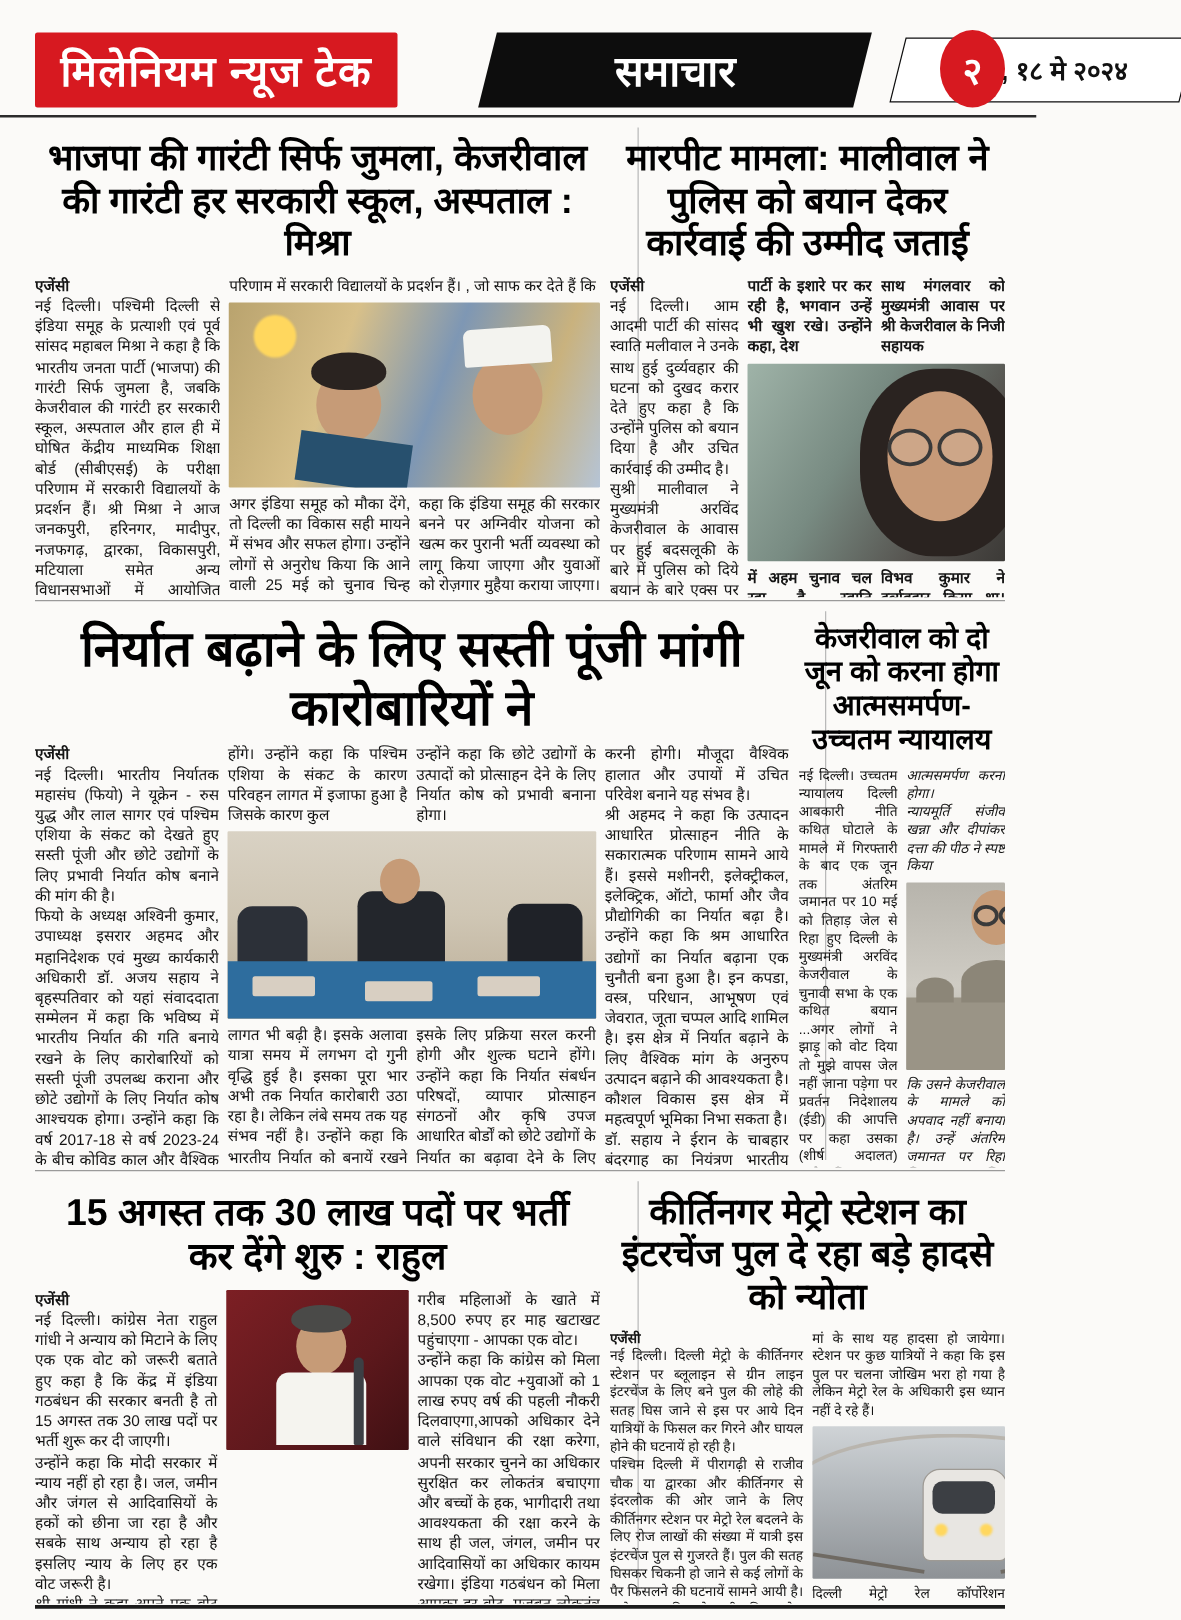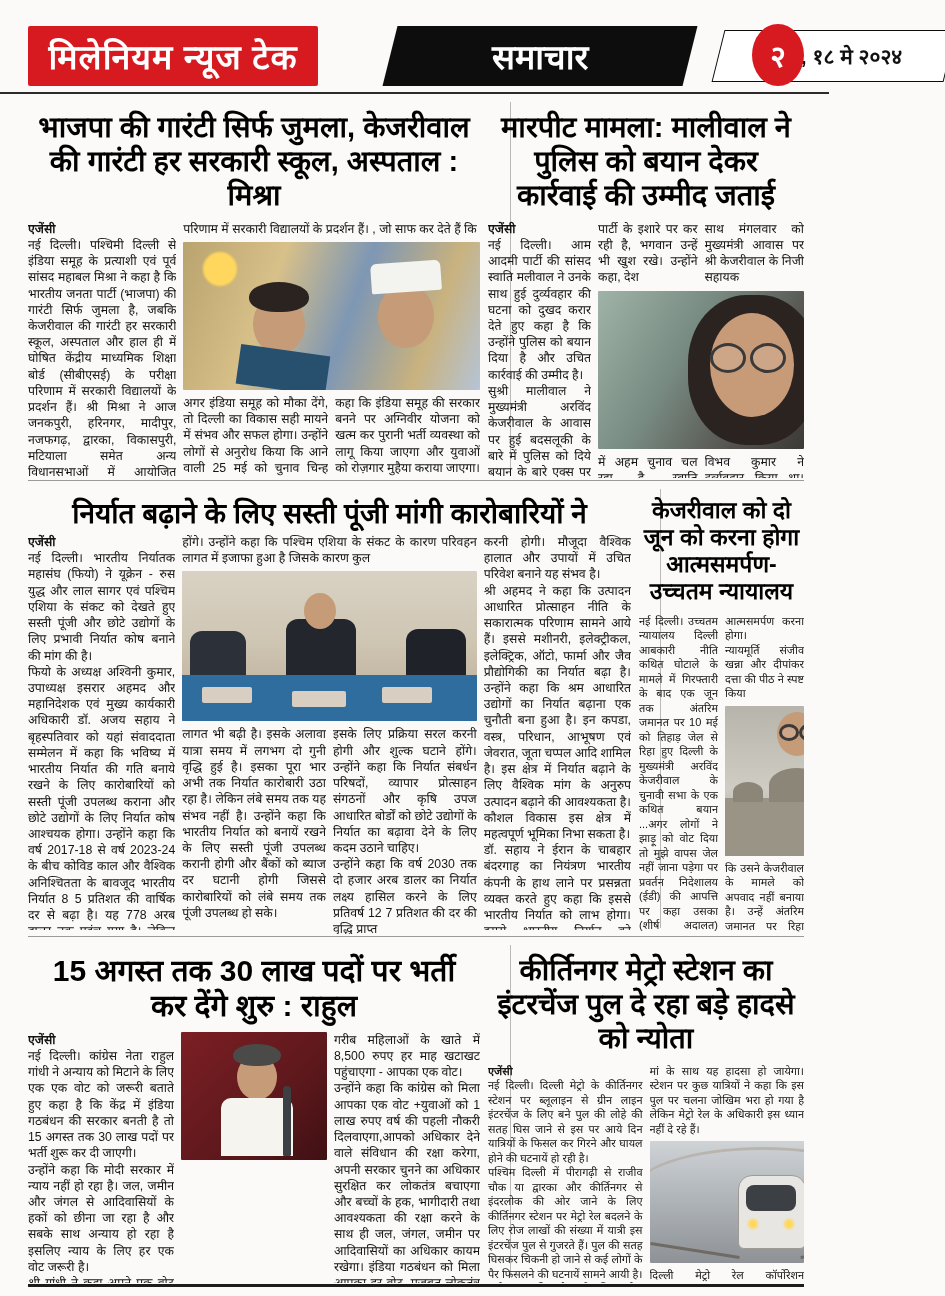--- a/index.html
+++ b/index.html
@@ -98,21 +98,21 @@
   #sep-b1 { left: 482px; }
   #a3 { left: 0; width: 603px; }
   #a4 { left: 611px; right: 0; }
   #sep-b2 { left: 632px; }
   #a5 { left: 0; width: 452px; }
   #a6 { left: 460px; right: 0; }
   #sep-b3 { left: 482px; }
 
   #a1 .headline { font-size: 29px; }
   #a2 .headline { font-size: 29px; }
-  #a3 .headline { font-size: 28px; margin-bottom: 4px; }
+  #a3 .headline { font-size: 40px; margin-bottom: 4px; }
   #a4 .headline { font-size: 23px; }
   #a5 .headline { font-size: 30px; }
   #a6 .headline { font-size: 29px; }
   #a4 .col, #a6 .col { font-size: 11px; }
 </style>
 </head>
 <body>
 
 <div class="page">
 
@@ -160,21 +160,21 @@
         </div>
       </div>
     </div>
 
     <div class="article" id="a2">
       <div class="headline">मारपीट मामला: मालीवाल ने पुलिस को बयान देकर कार्रवाई की उम्मीद जताई</div>
       <div class="cols" style="height:292px;">
         <div class="col first"><span style="font-weight:bold">एजेंसी</span>
           <span>नई दिल्ली। आम आदमी पार्टी की सांसद स्वाति मलीवाल ने उनके साथ हुई दुर्व्यवहार की घटना को दुखद करार देते हुए कहा है कि उन्होंने पुलिस को बयान दिया है और उचित कार्रवाई की उम्मीद है।
 सुश्री मालीवाल ने मुख्यमंत्री अरविंद केजरीवाल के आवास पर हुई बदसलूकी के बारे में पुलिस को दिये बयान के बारे एक्स पर साझा किया। उन्होंने कहा, मेरे साथ जो हुआ वो बहुत बुरा था। मेरे साथ हुई घटना पर मैंने पुलिस को अपना बयान दिया है। मुझे आशा है कि उचित कार्रवाई होगी। पिछले दिन मेरे लिए बहुत कठिन रहे हैं। जिन लोगों ने प्रार्थना की उनका धन्यवाद करती हूं। जिन लोगों ने चरित्र हनन करने की कोशिश की, ये बोला की दूसरी</span></div>
-        <div class="stack" style="flex:2 1 0;">
+        <div class="stack" style="flex:2 1 0;font-weight:bold;">
           <div class="minirow">
             <div class="col">पार्टी के इशारे पर कर रही है, भगवान उन्हें भी खुश रखे। उन्होंने कहा, देश</div>
             <div class="col">साथ मंगलवार को मुख्यमंत्री आवास पर श्री केजरीवाल के निजी सहायक</div>
           </div>
           <div class="photo a2-photo" style="height:158px;">
             <div class="hair" style="left:90px; top:4px; width:130px; height:150px; border-radius:45%;"></div>
             <div class="head" style="left:112px; top:22px; width:84px; height:104px; background:#c79a78;"></div>
             <div class="lens" style="left:112px; top:52px; width:30px; height:24px;"></div>
             <div class="lens" style="left:152px; top:52px; width:30px; height:24px;"></div>
           </div>
@@ -193,20 +193,21 @@
 
     <div class="article" id="a3">
       <div class="headline">निर्यात बढ़ाने के लिए सस्ती पूंजी मांगी कारोबारियों ने</div>
       <div class="cols" style="height:396px;">
         <div class="col first"><span style="font-weight:bold">एजेंसी</span>
           <span>नई दिल्ली। भारतीय निर्यातक महासंघ (फियो) ने यूक्रेन - रुस युद्ध और लाल सागर एवं पश्चिम एशिया के संकट को देखते हुए सस्ती पूंजी और छोटे उद्योगों के लिए प्रभावी निर्यात कोष बनाने की मांग की है।
 फियो के अध्यक्ष अश्विनी कुमार, उपाध्यक्ष इसरार अहमद और महानिदेशक एवं मुख्य कार्यकारी अधिकारी डॉ. अजय सहाय ने बृहस्पतिवार को यहां संवाददाता सम्मेलन में कहा कि भविष्य में भारतीय निर्यात की गति बनाये रखने के लिए कारोबारियों को सस्ती पूंजी उपलब्ध कराना और छोटे उद्योगों के लिए निर्यात कोष आश्चयक होगा। उन्होंने कहा कि वर्ष 2017-18 से वर्ष 2023-24 के बीच कोविड काल और वैश्विक अनिश्चितता के बावजूद भारतीय निर्यात 8 5 प्रतिशत की वार्षिक दर से बढ़ा है। यह 778 अरब डालर तक पहुंच गया है। लेकिन इस वृद्धि को बनाये रखने के लिए सरकार को कुछ प्रोत्साहनात्मक कदम उठाने होंगे। इससे अंतरराष्ट्रीय बाजार में भारतीय उत्पाद प्रतिस्पर्धी</span></div>
         <div class="stack" style="flex:2 1 0;">
           <div class="minirow">
             <div class="col">होंगे। उन्होंने कहा कि पश्चिम एशिया के संकट के कारण परिवहन लागत में इजाफा हुआ है जिसके कारण कुल</div>
+            <div class="col">उन्होंने कहा कि छोटे उद्योगों के उत्पादों को प्रोत्साहन देने के लिए निर्यात कोष को प्रभावी बनाना होगा।</div>
           </div>
           <div class="photo a3-photo" style="height:150px;">
             <div class="suit" style="left:104px; top:48px; width:70px; height:60px;"></div>
             <div class="head" style="left:122px; top:22px; width:32px; height:36px;"></div>
             <div class="suit" style="left:8px; top:60px; width:56px; height:50px; background:#2c3038;"></div>
             <div class="suit" style="left:224px; top:58px; width:60px; height:52px; background:#1f2228;"></div>
             <div class="table" style="left:0; top:104px; width:100%; height:46px;"></div>
             <div class="tray" style="left:20px; top:116px; width:50px; height:16px;"></div>
             <div class="tray" style="left:110px; top:120px; width:54px; height:16px;"></div>
             <div class="tray" style="left:200px; top:116px; width:50px; height:16px;"></div>
@@ -220,21 +221,21 @@
         <div class="col">करनी होगी। मौजूदा वैश्विक हालात और उपायों में उचित परिवेश बनाने यह संभव है।
 श्री अहमद ने कहा कि उत्पादन आधारित प्रोत्साहन नीति के सकारात्मक परिणाम सामने आये हैं। इससे मशीनरी, इलेक्ट्रीकल, इलेक्ट्रिक, ऑटो, फार्मा और जैव प्रौद्योगिकी का निर्यात बढ़ा है। उन्होंने कहा कि श्रम आधारित उद्योगों का निर्यात बढ़ाना एक चुनौती बना हुआ है। इन कपडा, वस्त्र, परिधान, आभूषण एवं जेवरात, जूता चप्पल आदि शामिल है। इस क्षेत्र में निर्यात बढ़ाने के लिए वैश्विक मांग के अनुरुप उत्पादन बढ़ाने की आवश्यकता है। कौशल विकास इस क्षेत्र में महत्वपूर्ण भूमिका निभा सकता है।
 डॉ. सहाय ने ईरान के चाबहार बंदरगाह का नियंत्रण भारतीय कंपनी के हाथ लाने पर प्रसन्नता व्यक्त करते हुए कहा कि इससे भारतीय निर्यात को लाभ होगा। इससे भारतीय निर्यात को अफगानिस्तान, रुस और संबंधित क्षेत्र, मध्य एशिया और यूरोप के कई देशों तक आसान पहुंच उपलब्ध होगी।</div>
       </div>
     </div>
 
     <div class="article" id="a4">
       <div class="headline">केजरीवाल को दो जून को करना होगा आत्मसमर्पण- उच्चतम न्यायालय</div>
       <div class="cols" style="height:372px;">
         <div class="col">नई दिल्ली। उच्चतम न्यायालय दिल्ली आबकारी नीति कथित घोटाले के मामले में गिरफ्तारी के बाद एक जून तक अंतरिम जमानत पर 10 मई को तिहाड़ जेल से रिहा हुए दिल्ली के मुख्यमंत्री अरविंद केजरीवाल के चुनावी सभा के एक कथित बयान ...अगर लोगों ने झाड़ू को वोट दिया तो मुझे वापस जेल नहीं जाना पड़ेगा पर प्रवर्तन निदेशालय (ईडी) की आपत्ति पर कहा उसका (शीर्ष अदालत) आदेश बिल्कुल स्पष्ट है कि उन्हें (केजरीवाल) दो जून को</div>
-        <div class="stack" style="flex:1 1 0;">
+        <div class="stack" style="flex:1 1 0;font-style:italic;">
           <div class="col" style="flex:0 0 auto;">आत्मसमर्पण करना होगा।
 न्यायमूर्ति संजीव खन्ना और दीपांकर दत्ता की पीठ ने स्पष्ट किया</div>
           <div class="photo a4-photo" style="height:150px;">
             <div class="head" style="left:52px; top:6px; width:40px; height:44px;"></div>
             <div class="lens" style="left:54px; top:18px; width:14px; height:11px;"></div>
             <div class="lens" style="left:74px; top:18px; width:14px; height:11px;"></div>
             <div class="bldg" style="left:0; top:92px; width:100%; height:58px;"></div>
             <div class="dome" style="left:44px; top:62px; width:56px; height:34px;"></div>
             <div class="dome" style="left:8px; top:76px; width:30px; height:20px;"></div>
             <div class="dome" style="left:104px; top:76px; width:30px; height:20px;"></div>

